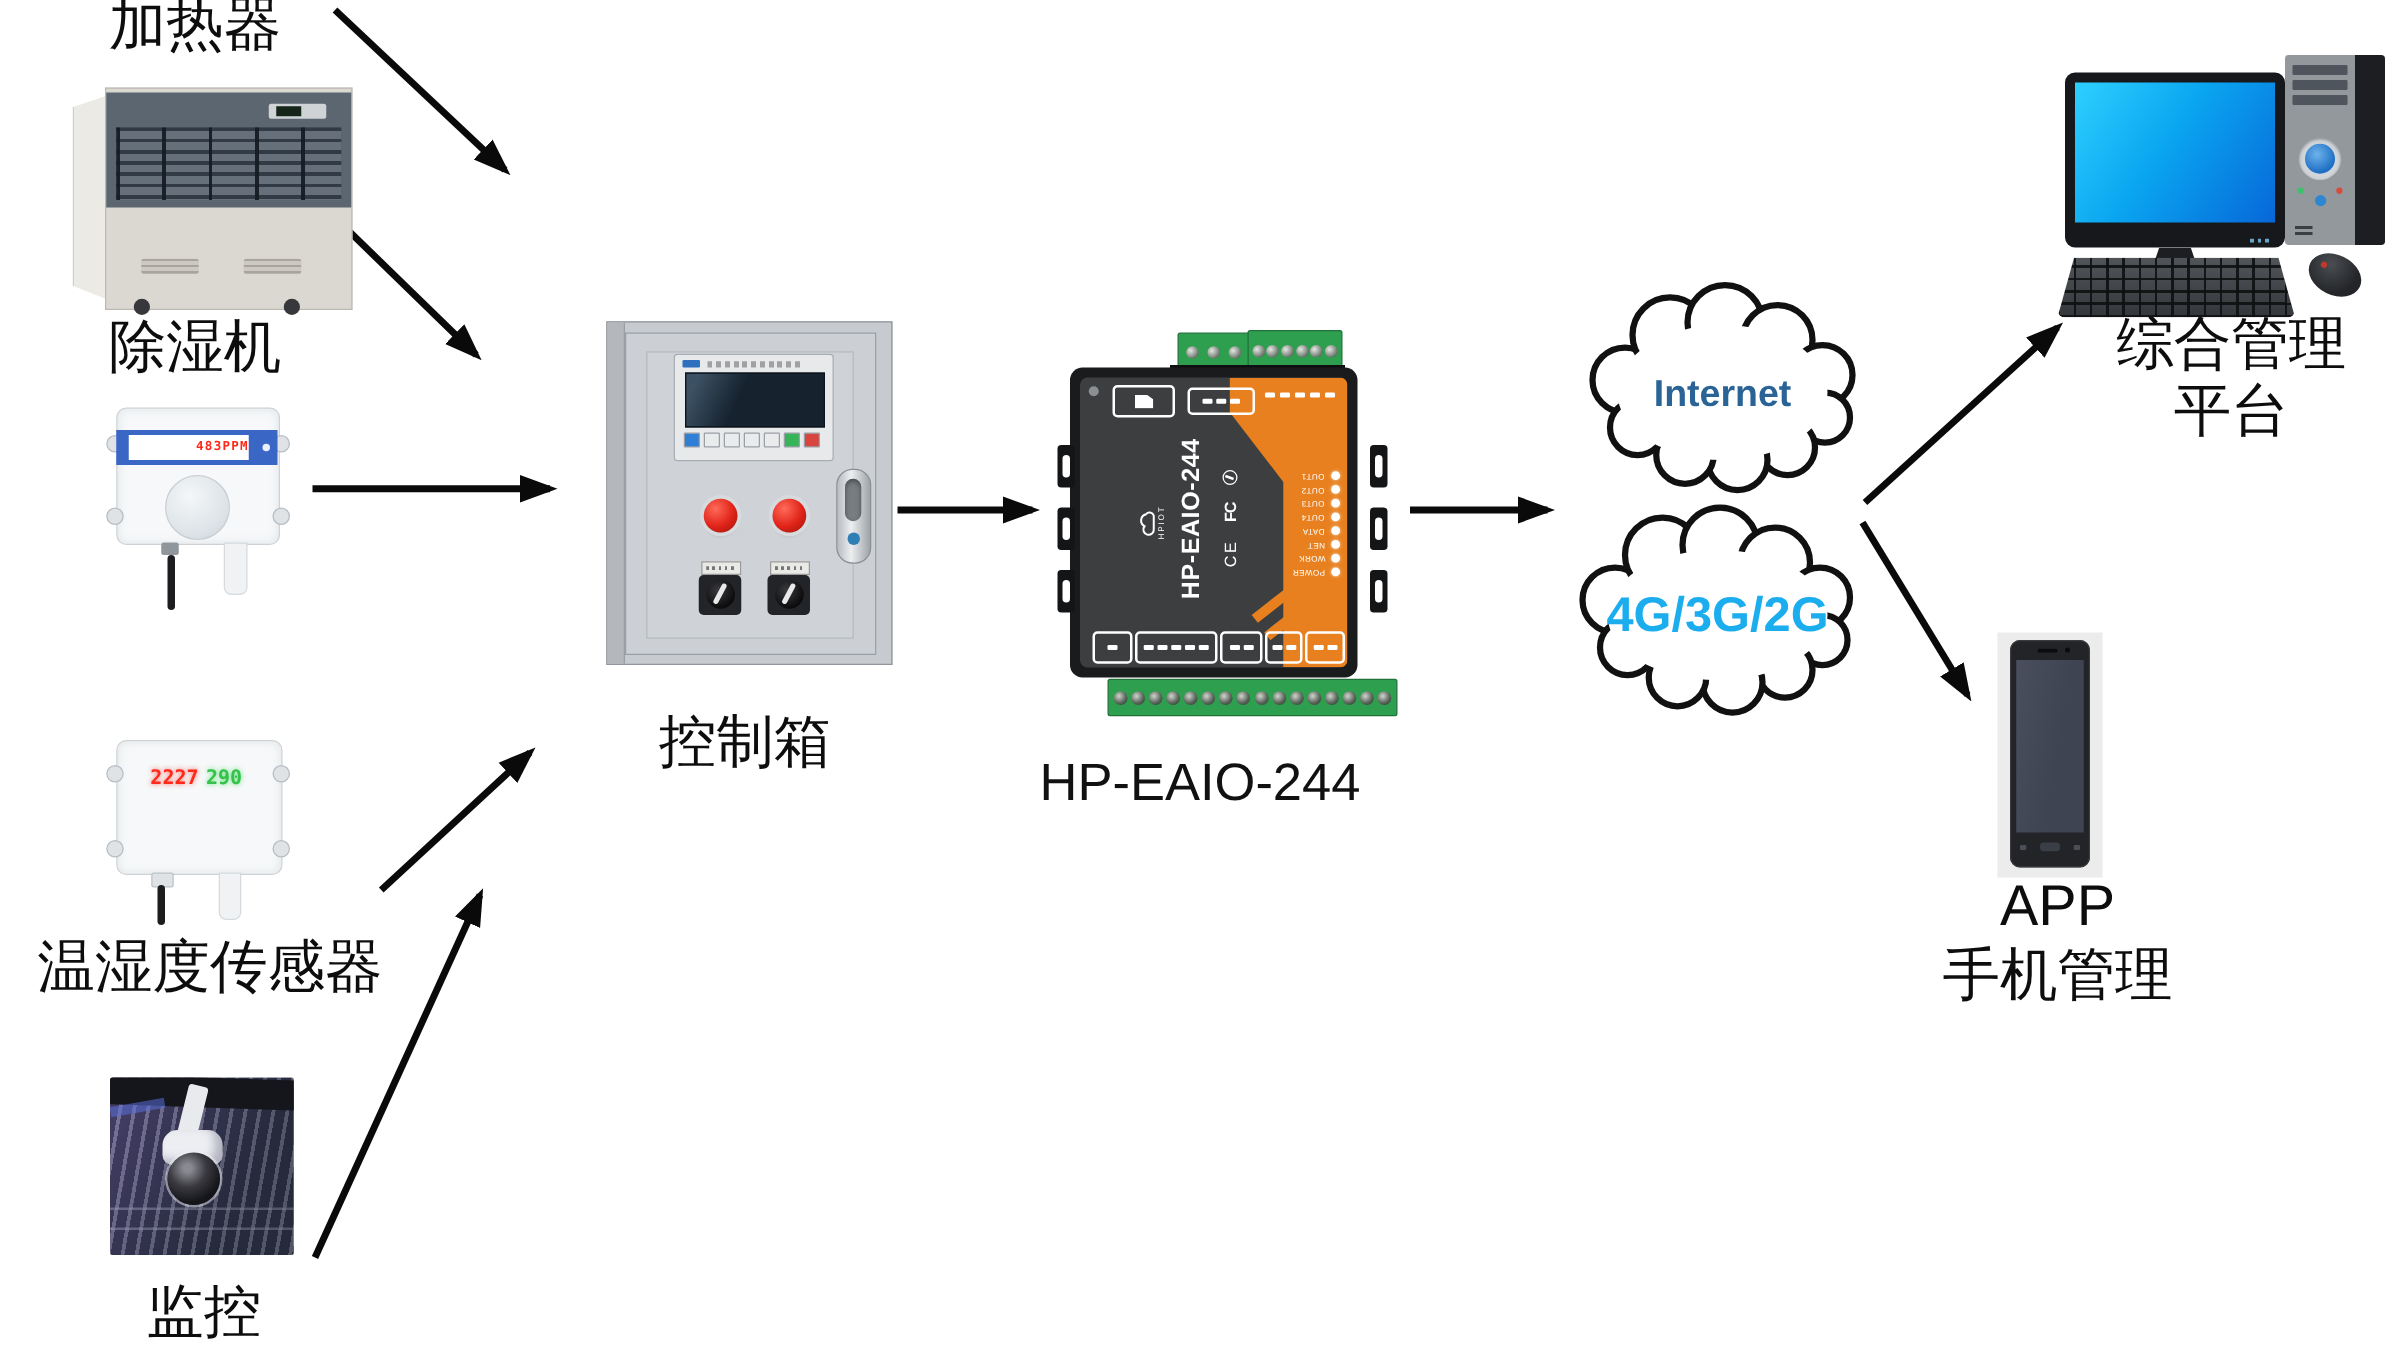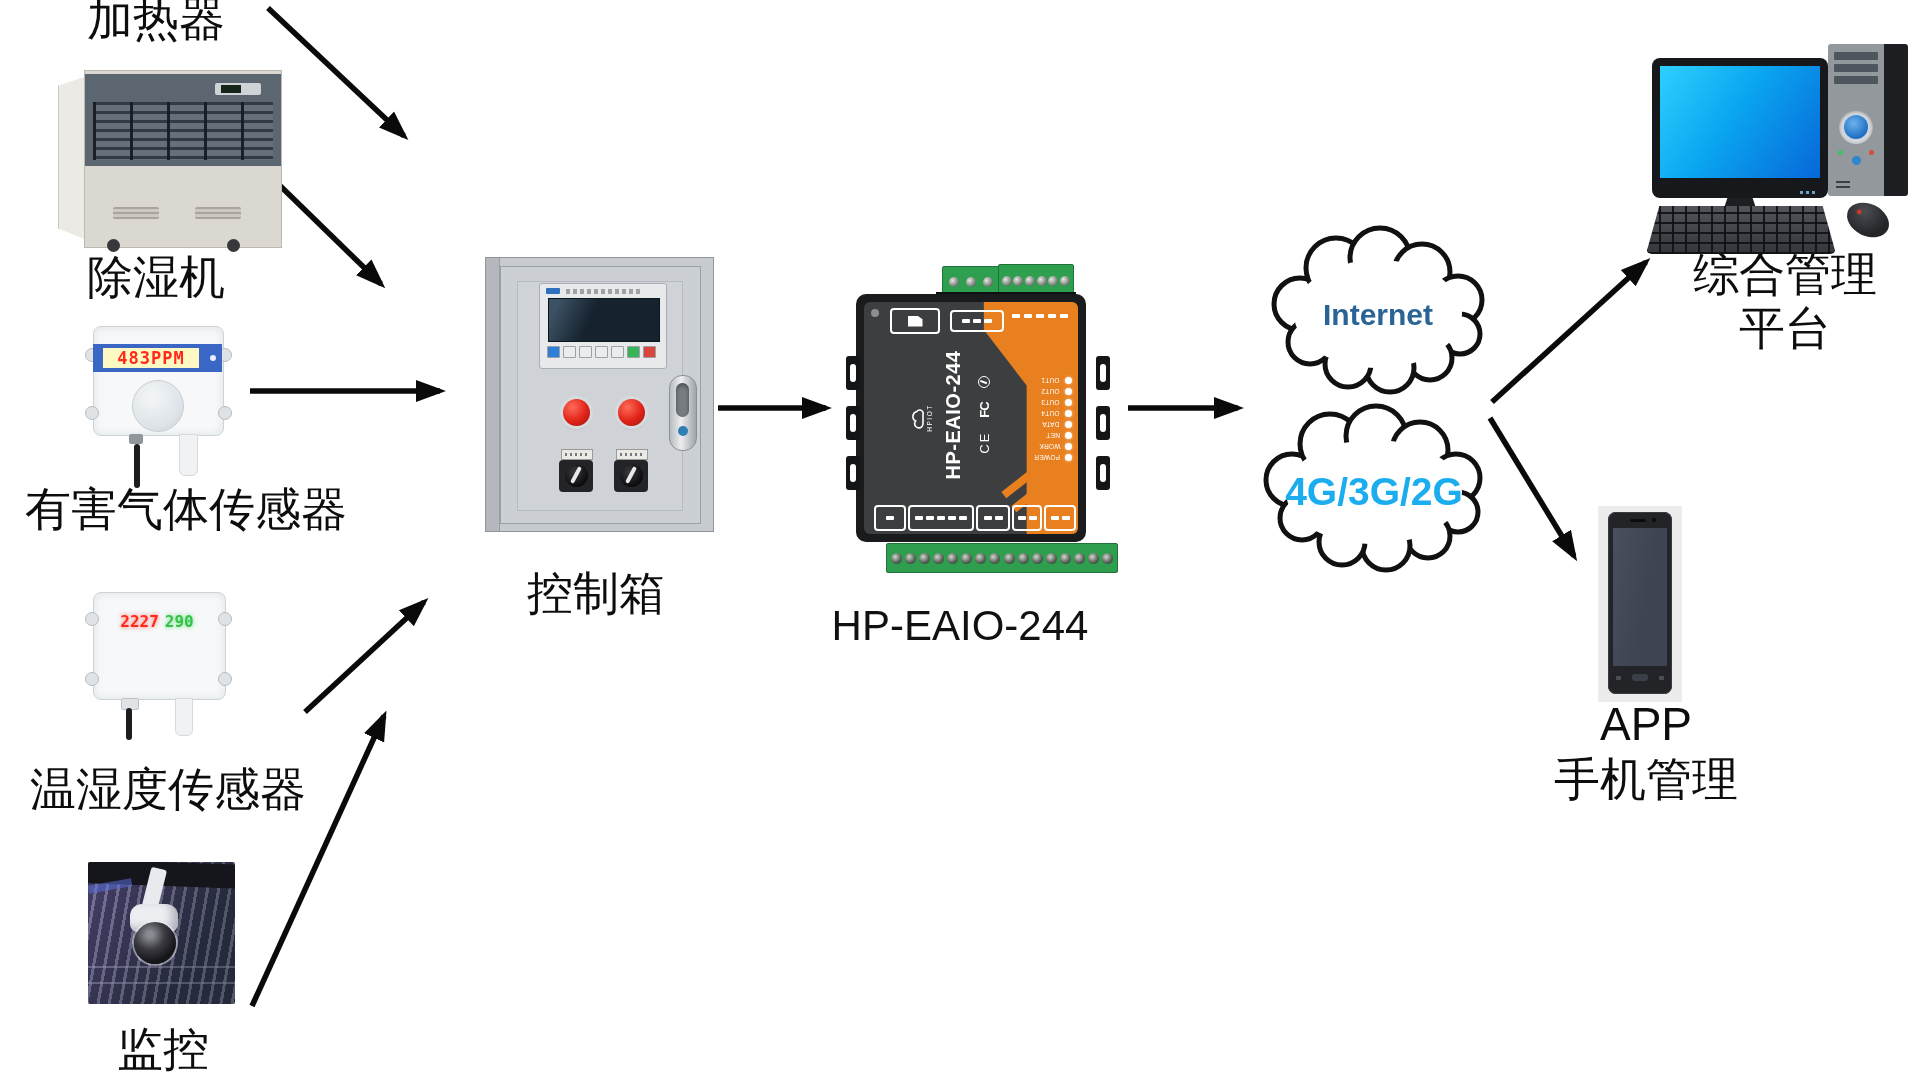--- a/index.html
+++ b/index.html
@@ -29,23 +29,23 @@
       background:repeating-linear-gradient(90deg,rgba(22,28,36,.95) 0 3px,transparent 3px 37px);}
   .dehum .grille{position:absolute;width:46px;height:12px;border-radius:2px;
       background:repeating-linear-gradient(180deg,#a9a59e 0 2px,#ccc8c2 2px 5px);}
   .dehum .caster{position:absolute;width:13px;height:13px;border-radius:50%;background:#38383c;bottom:-5px;}
   
   .sensor-body{position:absolute;background:#f6f8f9;border:1px solid #ccd2d6;border-radius:8px;
       box-shadow:inset 0 0 8px rgba(160,170,180,.25);}
   .ear{position:absolute;width:12px;height:12px;border-radius:50%;background:#dfe3e6;border:1px solid #b6bdc3;}
   .gas{left:85px;top:322px;width:145px;height:168px;z-index:2;}
   .gas .band{position:absolute;left:8px;top:22px;width:129px;height:28px;background:#3a67c6;}
-  .gas .screen{position:absolute;left:10px;top:4px;width:96px;height:20px;background:#fef9c3;
+  .gas .screen{position:absolute;left:10px;top:4px;width:96px;height:20px;background:#ffffff;
       color:var(--led-display-red,#ff2a1a);font-family:"DejaVu Sans Mono","Liberation Mono",monospace;
-      font-weight:bold;font-size:17px;line-height:20px;text-align:center;letter-spacing:1px;}
+      font-weight:bold;font-size:10px;line-height:20px;text-align:right;letter-spacing:1px;}
   .gas .leddot{position:absolute;right:6px;top:11px;width:6px;height:6px;border-radius:50%;background:#e9efff;}
   .gas .eye{position:absolute;left:47px;top:58px;width:50px;height:50px;border-radius:50%;
       background:radial-gradient(circle at 38% 32%,#f4f7f9,#dde3e7 65%,#ccd3d9);border:1px solid #c8cfd5;}
   .probe{position:absolute;background:#f0f2f4;border:1px solid #d4dade;border-radius:0 0 6px 6px;}
   .cable{position:absolute;background:#1d1d20;border-radius:3px;}
   .plug{position:absolute;background:#8f969c;border-radius:2px;}
   .ths{left:87px;top:588px;width:143px;height:152px;z-index:2;}
   .ths .disp{position:absolute;left:18px;top:20px;width:104px;height:26px;display:flex;gap:6px;
       align-items:center;justify-content:center;font-family:"DejaVu Sans Mono","Liberation Mono",monospace;
       font-weight:bold;font-size:16px;}
@@ -227,37 +227,36 @@
       <div class="ear" style="left:133px;top:84px;"></div>
     <div class="band">
       <div class="screen">483PPM</div>
       <div class="leddot"></div>
     </div>
     <div class="eye"></div>
     <div class="plug" style="left:44px;top:112px;width:14px;height:10px;"></div>
     <div class="cable" style="left:49px;top:122px;width:6px;height:44px;"></div>
     <div class="probe" style="left:94px;top:112px;width:17px;height:40px;"></div>
   </div>
-  <div class="cn-label" style="left:16px;top:484px;width:340px;">有害气体传感器</div>
 
   <div class="abs ths">
     <div class="sensor-body" style="left:6px;top:4px;width:131px;height:106px;"></div>
     <div class="ear" style="left:-2px;top:24px;"></div>
       <div class="ear" style="left:-2px;top:84px;"></div>
     <div class="ear" style="left:131px;top:24px;"></div>
       <div class="ear" style="left:131px;top:84px;"></div>
     <div class="disp">
       <span class="t-red">2227</span>
       <span class="t-green">290</span>
     </div>
     <div class="plug" style="left:34px;top:110px;width:16px;height:10px;background:#dfe3e6;border:1px solid #bcc2c8;"></div>
     <div class="cable" style="left:39px;top:120px;width:6px;height:32px;"></div>
     <div class="probe" style="left:88px;top:110px;width:16px;height:36px;"></div>
   </div>
-  <div class="cn-label" style="left:28px;top:748px;width:280px;margin-top:16px;">温湿度传感器</div>
+  <div class="cn-label" style="left:28px;top:748px;width:280px;">温湿度传感器</div>
 
   <div class="abs cam">
     <div class="rail" style="top:104px;"></div>
       <div class="rail" style="top:120px;"></div>
     <div class="tintl"></div>
     <div class="bar"></div>
     <div class="blue"></div>
     <div class="arm"></div>
     <div class="cap"></div>
     <div class="dome"></div>

